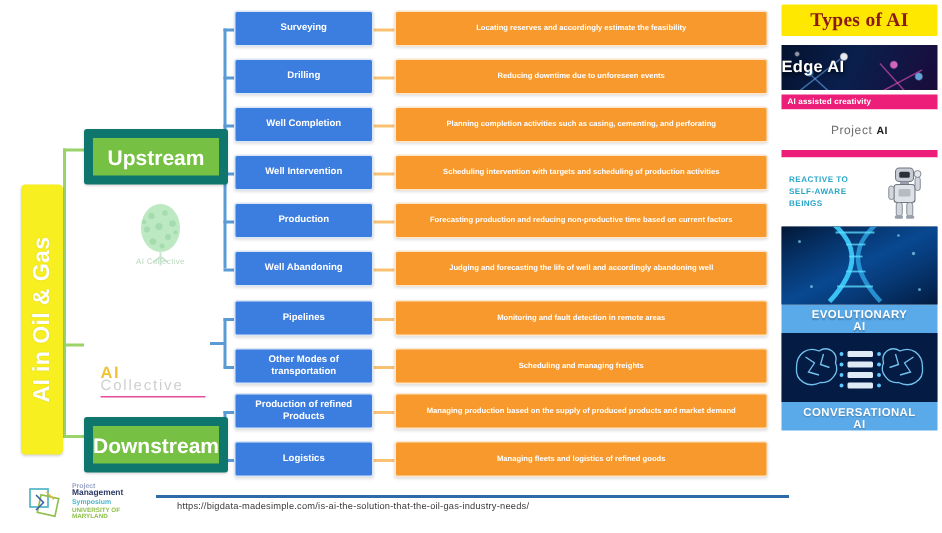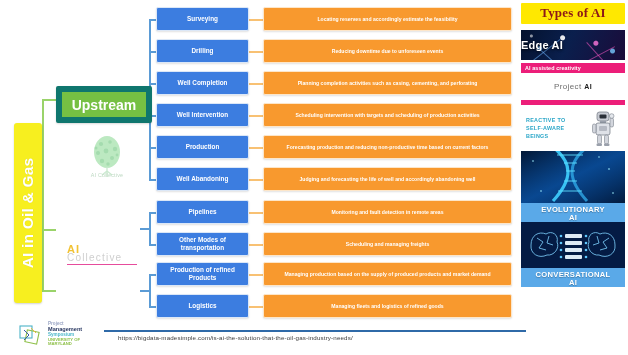--- a/index.html
+++ b/index.html
@@ -211,20 +211,23 @@
 <div class="canvas">
 
   <div class="conn" style="left:42px;top:99px;width:2px;height:192px;"></div>
   <div class="conn" style="left:36px;top:212px;width:8px;height:2px;"></div>
   <div class="conn" style="left:42px;top:99px;width:14px;height:2px;"></div>
   <div class="conn" style="left:42px;top:229px;width:14px;height:2px;"></div>
   <div class="conn" style="left:42px;top:290px;width:14px;height:2px;"></div>
 
   <div class="stage" style="left:56px;top:86px;width:84px;height:25px;">
     <span>Upstream</span>
+  </div>
+  <div class="stage" style="left:56px;top:278px;width:84px;height:25px;">
+    <span>Downstream</span>
   </div>
 
   <div class="conn-b" style="left:140px;top:98px;width:10px;height:1.5px;"></div>
   <div class="conn-b" style="left:149px;top:19px;width:1.5px;height:160px;"></div>
   <div class="conn-b" style="left:149px;top:19px;width:7px;height:1.5px;"></div>
   <div class="conn-b" style="left:149px;top:51px;width:7px;height:1.5px;"></div>
   <div class="conn-b" style="left:149px;top:83px;width:7px;height:1.5px;"></div>
   <div class="conn-b" style="left:149px;top:115px;width:7px;height:1.5px;"></div>
   <div class="conn-b" style="left:149px;top:147px;width:7px;height:1.5px;"></div>
   <div class="conn-b" style="left:149px;top:179px;width:7px;height:1.5px;"></div>

